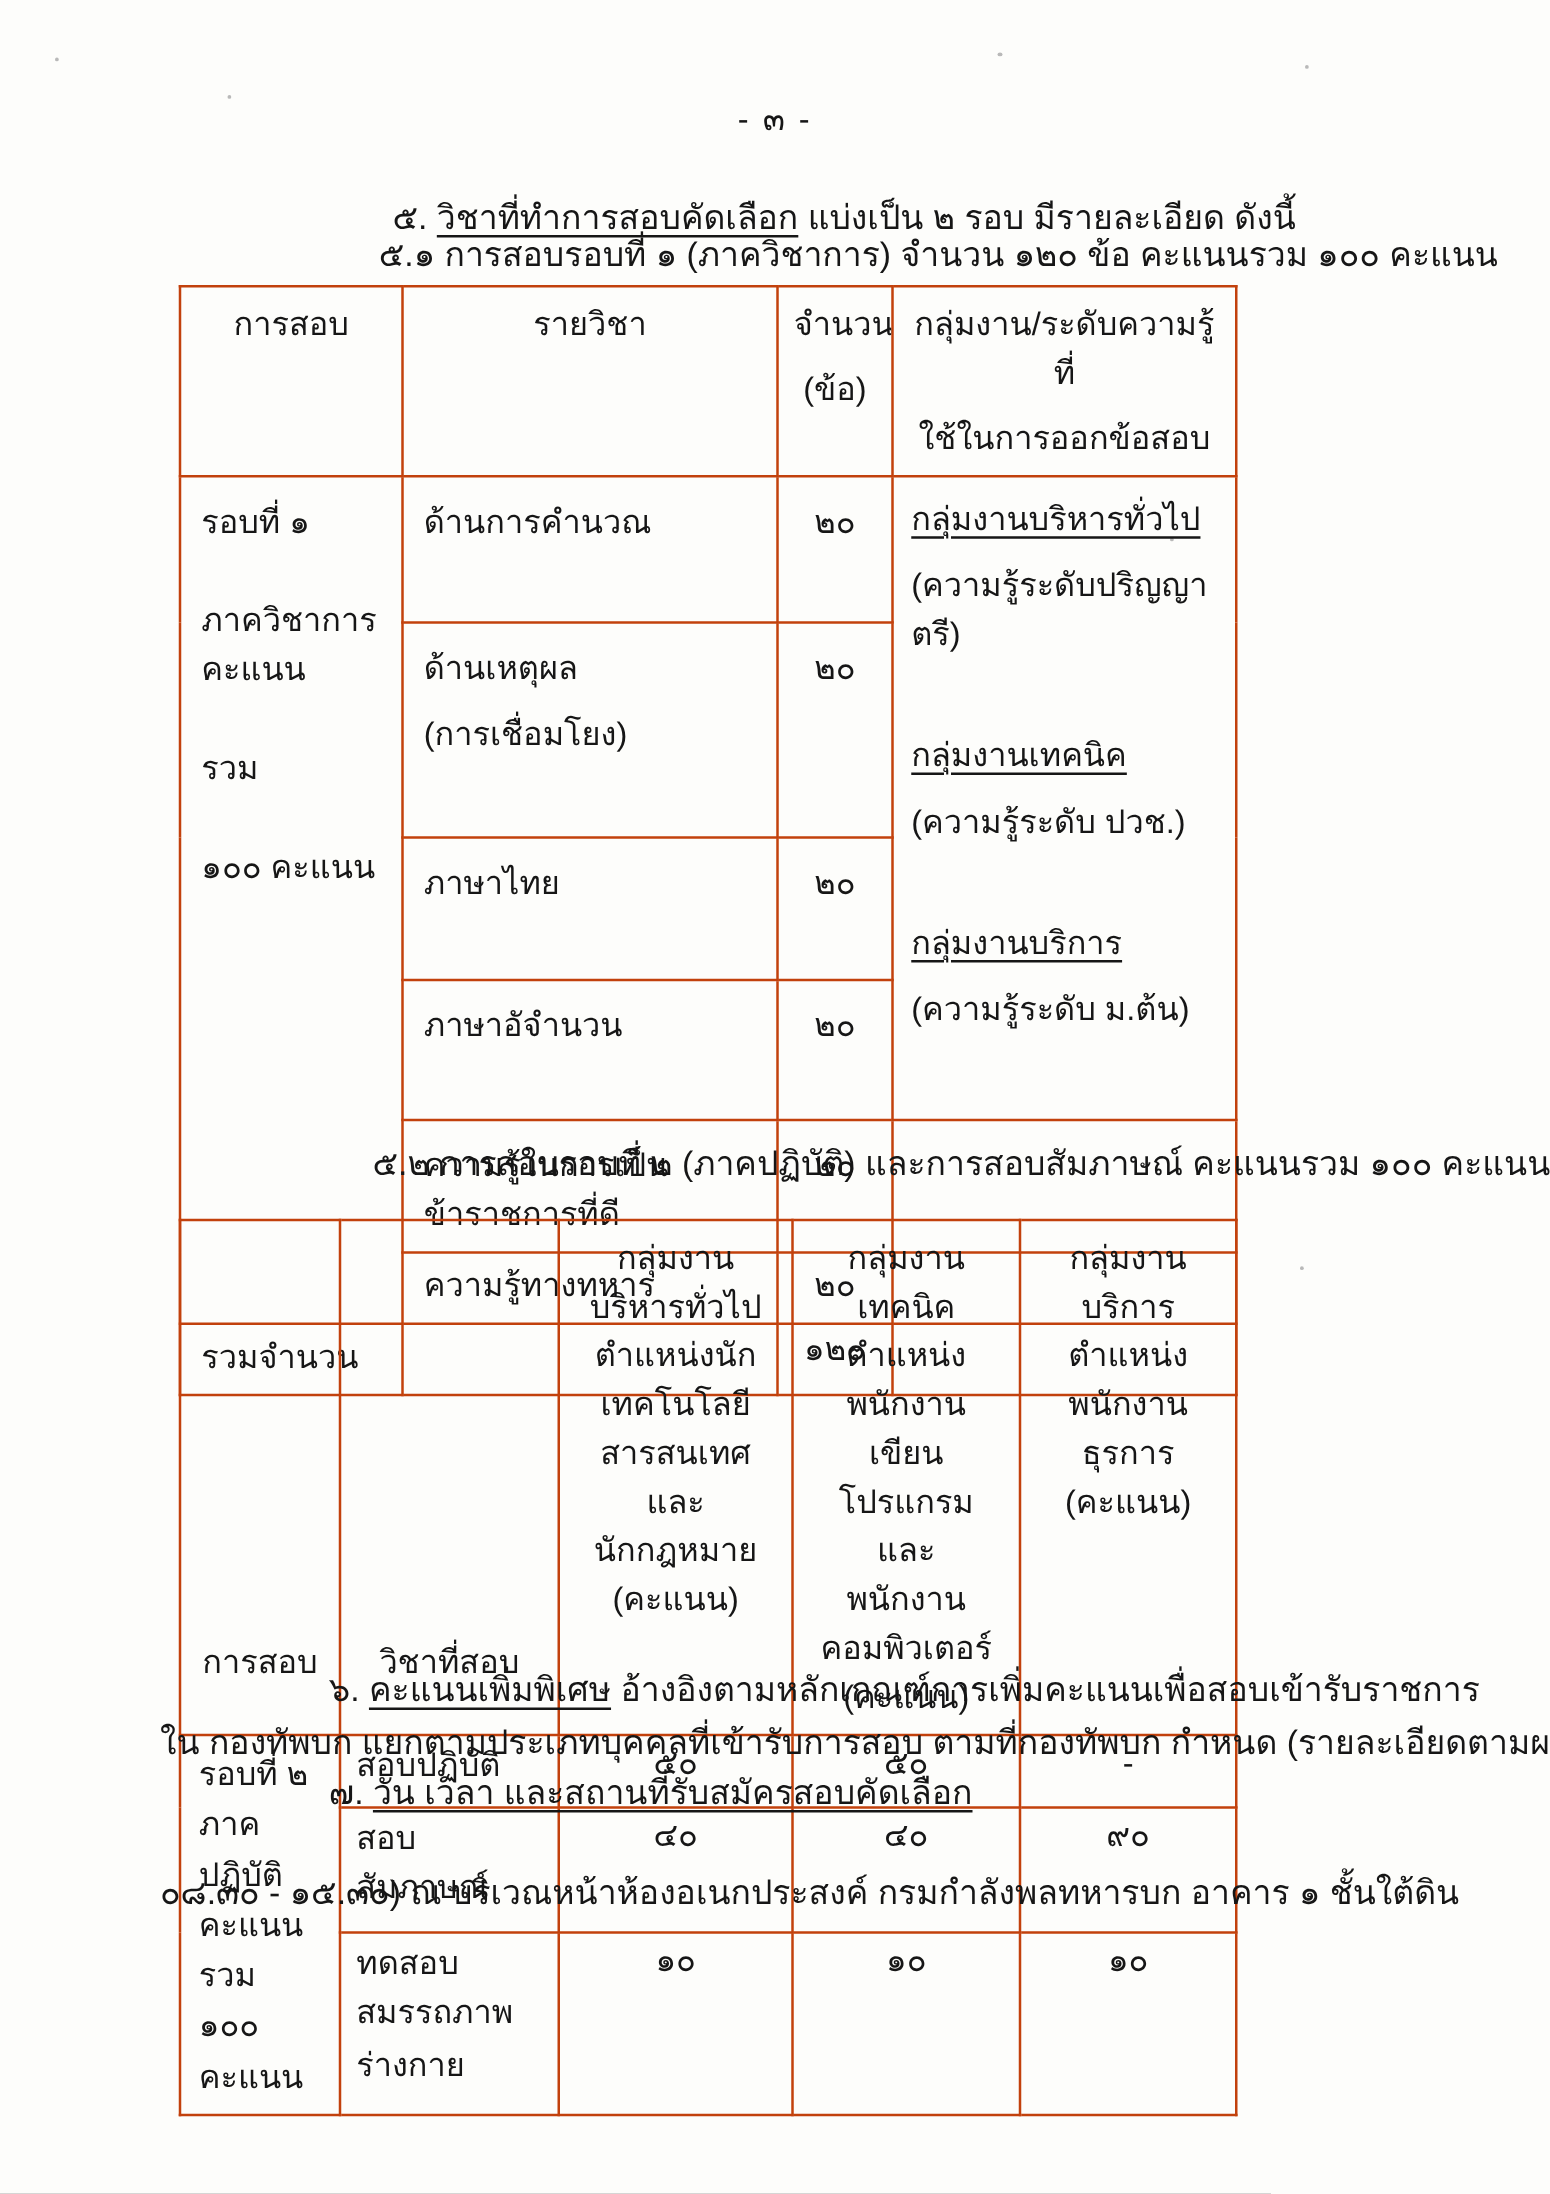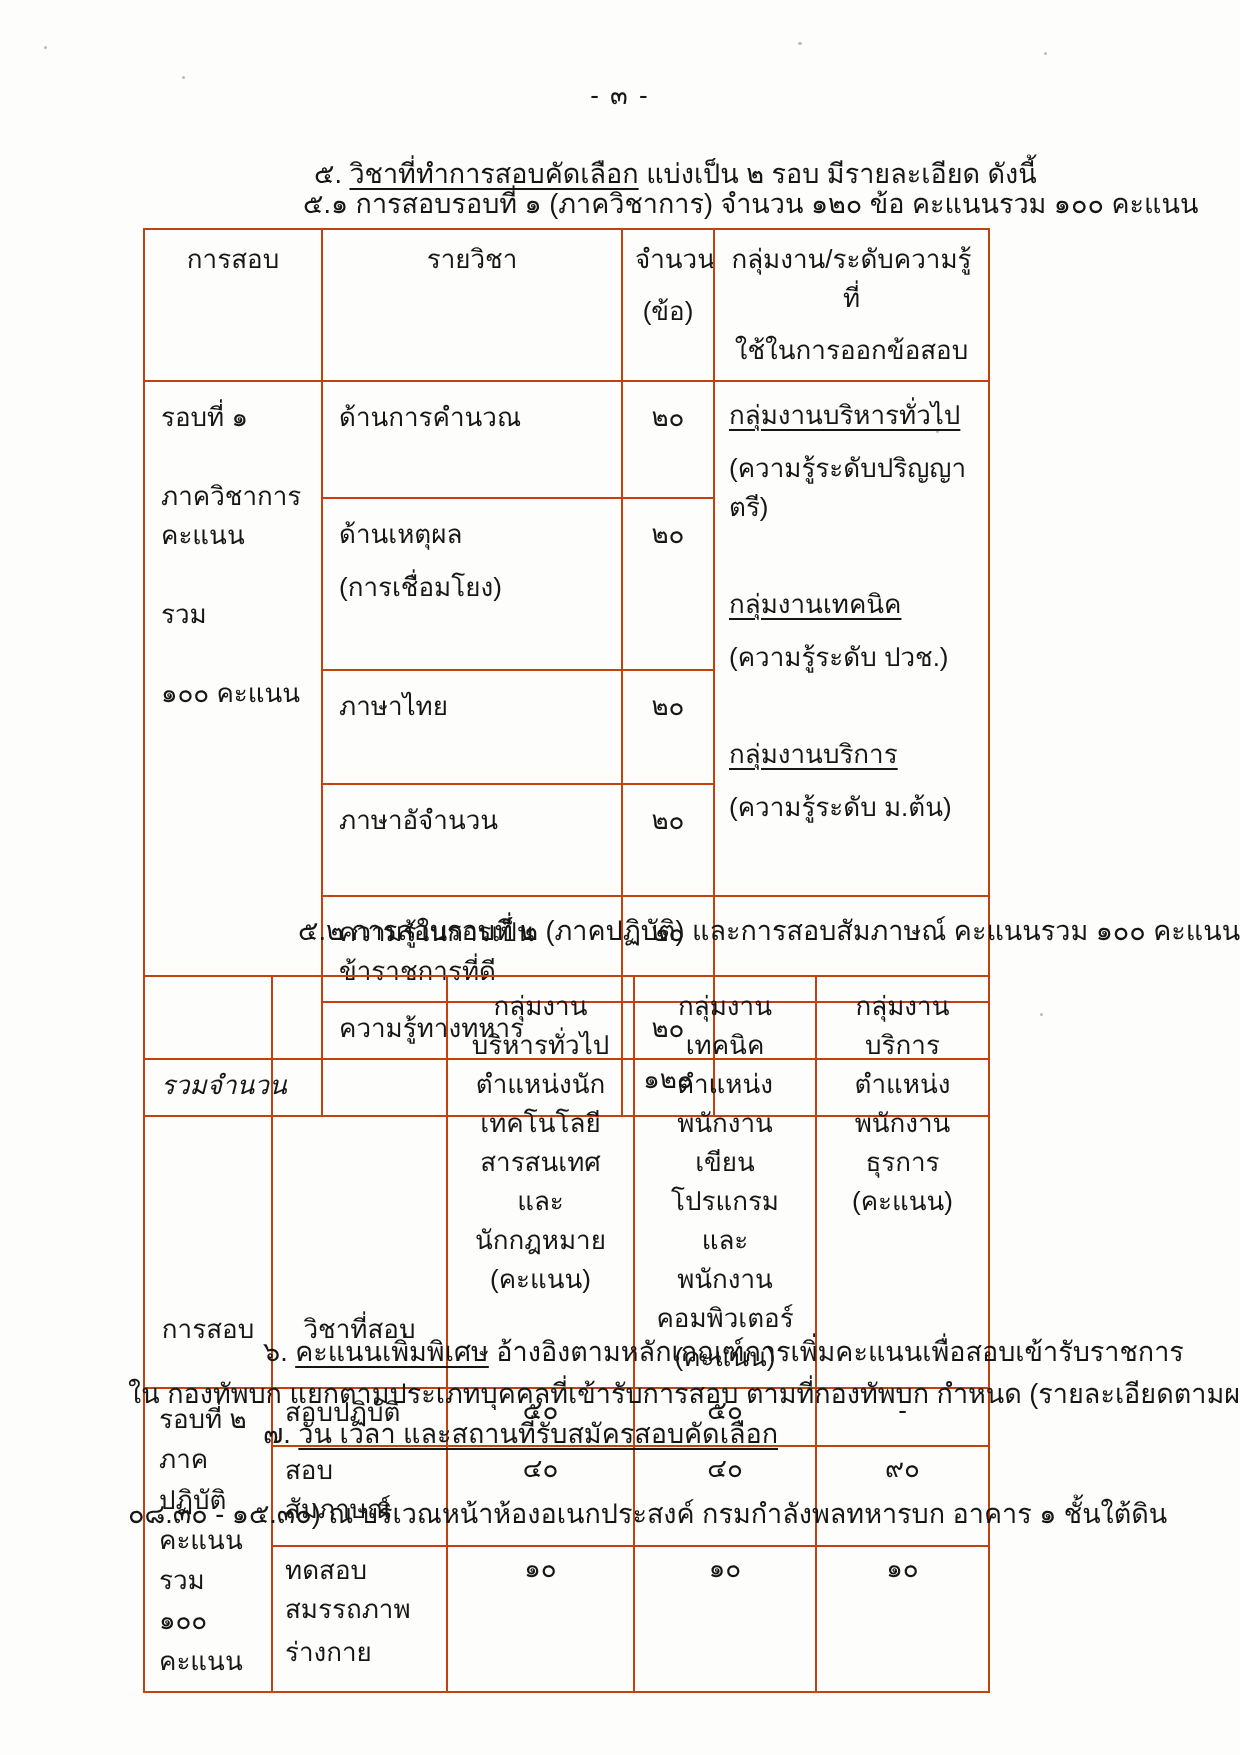--- a/index.html
+++ b/index.html
@@ -35,21 +35,21 @@
   .t1 { left:143px; top:228px; width:845px; }
   .t1 .num { text-align:center; padding-top:16px; }
   .t1 .subject-cell { padding-top:16px; padding-left:16px; }
   .t1 .round-cell { padding-top:16px; padding-left:16px; }
   .t1 .round-cell div { margin-bottom:40px; }
   .t1 th { padding-top:14px; }
   .t1 .hline2 { margin-top:13px; }
   .t1 .groups-cell { padding-top:14px; padding-left:14px; }
   .t1 .group-block { margin-bottom:58px; }
   .t1 .group-level { margin-top:14px; }
-  .t1 .total-cell { padding-top:6px; padding-left:16px;font-style:italic; }
+  .t1 .total-cell { padding-top:6px; padding-left:16px; }
 
   
   .t2 { left:143px; top:975px; width:845px; }
   .t2 th { padding:8px 6px; line-height:1.55; }
   .t2 .th-low { vertical-align:bottom; padding-bottom:38px; }
   .t2 .val { text-align:center; padding-top:2px; }
   .t2 .subject-cell2 { padding-top:4px; padding-left:12px; }
   .t2 td { padding-top:2px; padding-bottom:2px; }
   .t2 .round-cell2 { padding-top:10px; padding-left:14px; line-height:1.55; }
 

